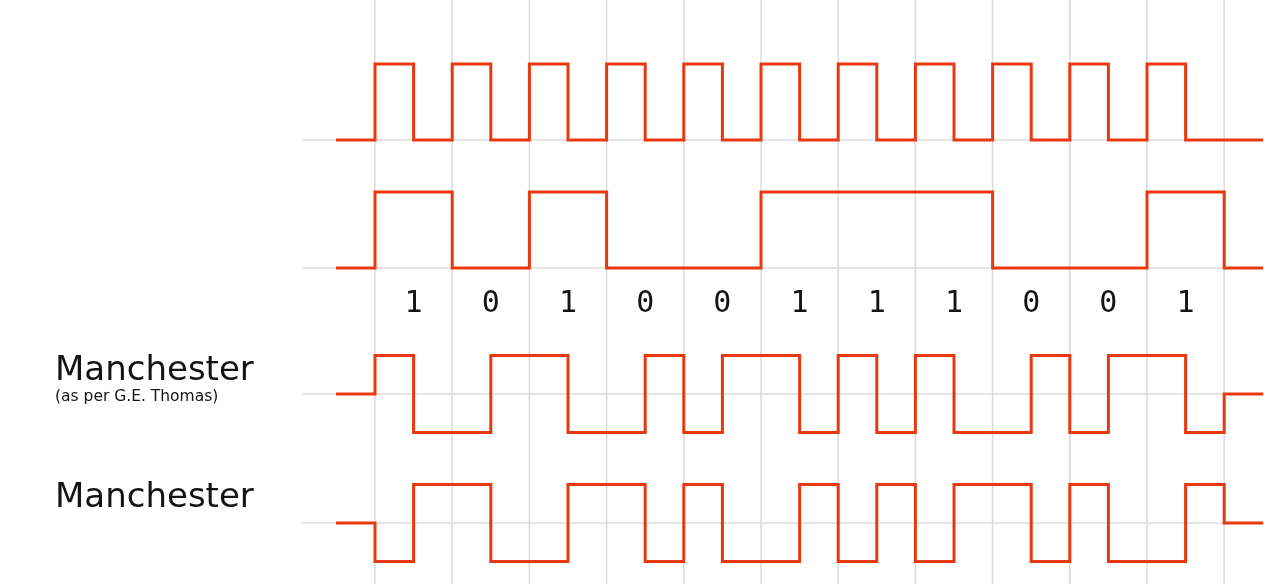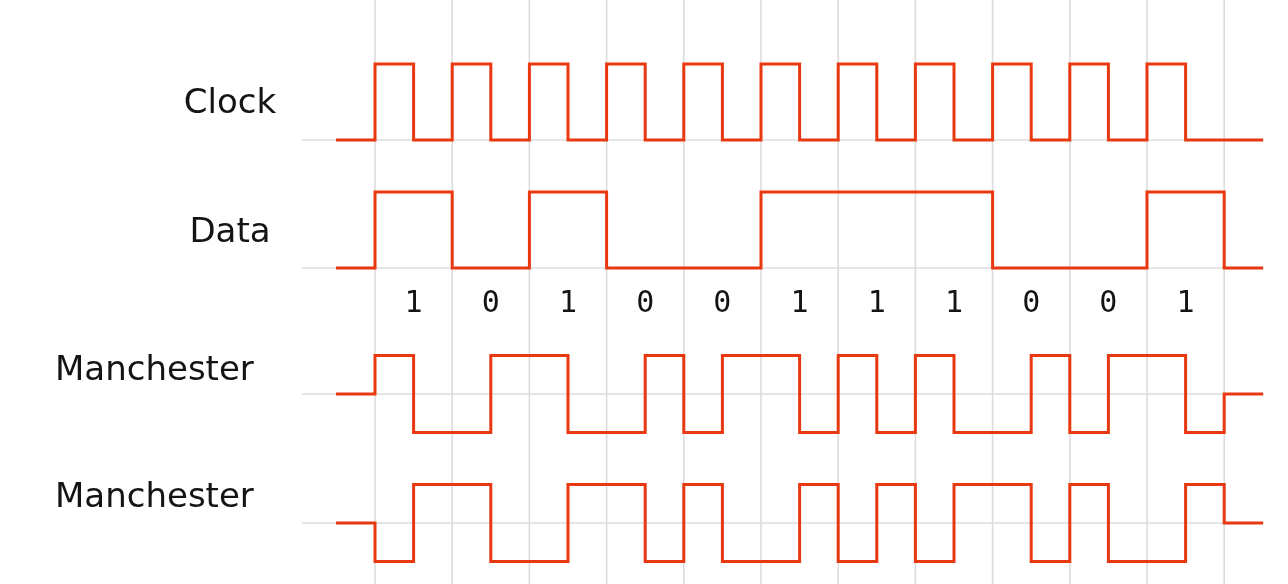--- a/index.html
+++ b/index.html
@@ -69,29 +69,24 @@
         <text x="722.4000000000001" y="312" class="bit">0</text>
         <text x="799.6" y="312" class="bit">1</text>
         <text x="876.8" y="312" class="bit">1</text>
         <text x="954" y="312" class="bit">1</text>
         <text x="1031.2" y="312" class="bit">0</text>
         <text x="1108.4" y="312" class="bit">0</text>
         <text x="1185.6" y="312" class="bit">1</text>
       </g>
   </svg>
 
-  <div class="row-label" id="label-clock">
-    <div class="main">Clock</div>
-  </div>
 
-  <div class="row-label" id="label-data">
-    <div class="main">Data</div>
-  </div>
 
   <div class="row-label" id="label-mthomas">
     <div class="main">Manchester</div>
+    <div class="sub">(as per G.E. Thomas)</div>
   </div>
 
   <div class="row-label" id="label-mieee">
     <div class="main">Manchester</div>
   </div>
 
 </div>
 
 </body></html>

